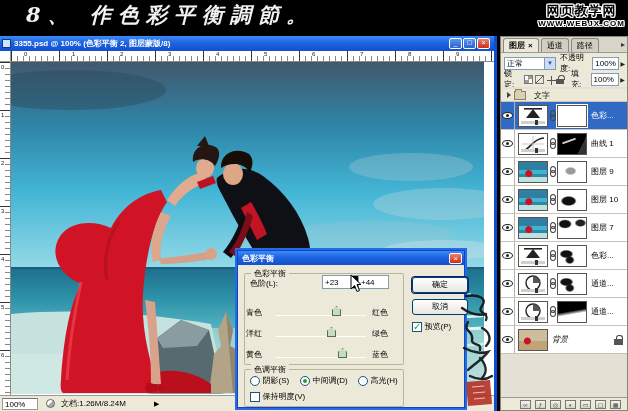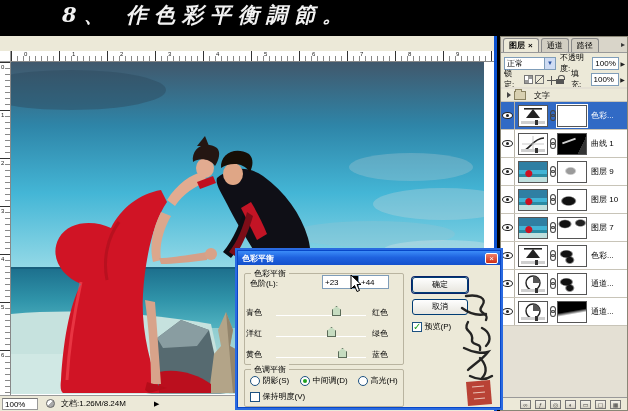--- a/index.html
+++ b/index.html
@@ -3,21 +3,21 @@
 <meta charset="utf-8">
 <style>
   html,body{margin:0;padding:0;background:#111;}
   *{box-sizing:border-box;}
   #screen{position:relative;width:628px;height:411px;background:#000;overflow:hidden;
     font-family:"Liberation Sans","DejaVu Sans",sans-serif;font-size:9px;color:#000;}
   .abs{position:absolute;}
 
   
   .lesson-title{left:26px;top:1px;color:#f2f2f2;font-family:"DejaVu Serif","Liberation Serif",serif;
-    font-style:italic;font-weight:bold;font-size:21px;letter-spacing:7px;white-space:nowrap;margin-left:36px;}
+    font-style:italic;font-weight:bold;font-size:21px;letter-spacing:7px;white-space:nowrap;}
   .wm{right:3px;top:3px;text-align:center;color:#000;line-height:1.25;}
   .wm .l1{font-size:13px;font-weight:bold;letter-spacing:1px;
     text-shadow:-1px 0 #fff,1px 0 #fff,0 -1px #fff,0 1px #fff,-1px -1px #fff,1px 1px #fff,-1px 1px #fff,1px -1px #fff;}
   .wm .l2{font-size:8px;font-weight:bold;letter-spacing:1px;
     text-shadow:-1px 0 #fff,1px 0 #fff,0 -1px #fff,0 1px #fff,-1px -1px #fff,1px 1px #fff,-1px 1px #fff,1px -1px #fff;}
 
   
   #docwin{left:0;top:36px;width:497px;height:375px;background:#ece9d8;border-right:3px solid #0a50d0;z-index:10;}
   .titlebar{left:0;top:0;right:0;height:15px;display:flex;align-items:center;
     background:linear-gradient(180deg,#3b8cf8 0%,#1f63e0 45%,#1350cc 100%);color:#fff;}
@@ -46,21 +46,21 @@
   .statusbar{left:0;bottom:0;right:0;height:16px;background:#ece9d8;border-top:1px solid #999;
     display:flex;align-items:center;font-size:8px;}
   .zoombox{width:36px;height:12px;margin-left:2px;border:1px solid #999;border-top-color:#777;background:#fff;
     padding:1px 2px;line-height:9px;}
   .status-ico{width:9px;height:9px;margin:0 6px 0 8px;border:1px solid #666;border-radius:50%;
     background:linear-gradient(135deg,#fff 50%,#aaa 50%);}
   .docsize{white-space:nowrap;}
   .smenu{margin-left:28px;font-size:7px;color:#000;}
 
   
-  #dialog{left:237px;top:250px;width:264px;height:158px;z-index:40;background:#ece9d8;
+  #dialog{left:237px;top:250px;width:228px;height:158px;z-index:40;background:#ece9d8;
     border:1px solid #0847c8;box-shadow:0 0 0 2px #2a6ae0;}
   #dialog .dtitle{left:0;top:0;right:0;height:14px;display:flex;align-items:center;
     background:linear-gradient(180deg,#3b8cf8 0%,#1f63e0 45%,#1350cc 100%);color:#fff;}
   #dialog .dtitle .dt{font-size:8px;font-weight:bold;margin-left:4px;flex:1;}
   #dialog .dtitle .dclose{width:13px;height:11px;margin-right:2px;border:1px solid #fff;border-radius:2px;
     background:linear-gradient(180deg,#f08068,#cc2d16);color:#fff;font-size:8px;line-height:9px;text-align:center;}
   .dbody{left:0;top:14px;right:0;bottom:0;}
   .grp{border:1px solid #b9b4a0;border-radius:2px;}
   .grp .leg{position:absolute;top:-6px;left:6px;background:#ece9d8;padding:0 3px;font-size:8px;}
   #grp-balance{left:6px;top:8px;width:160px;height:92px;}
@@ -155,22 +155,35 @@
     display:flex;align-items:center;justify-content:flex-end;gap:4px;padding-right:6px;}
   .fico{width:11px;height:9px;border:1px solid #777;background:linear-gradient(180deg,#f4f2ea,#d8d4c6);
     font-size:6px;line-height:8px;text-align:center;color:#444;}
 </style>
 </head>
 <body>
 
 <div id="screen">
 
   <div class="abs lesson-title">8、 作色彩平衡調節。</div>
+  <div class="abs wm">
+    <div class="l1">网页教学网</div>
+    <div class="l2">WWW.WEBJX.COM</div>
+  </div>
 
   <div id="docwin" class="abs">
+    <div class="abs titlebar">
+      <span class="doc-ico"></span>
+      <span class="ttl">3355.psd @ 100% (色彩平衡 2, 图层蒙版/8)</span>
+      <span class="winbtns">
+        <span class="wbtn">_</span>
+        <span class="wbtn">□</span>
+        <span class="wbtn close">×</span>
+      </span>
+    </div>
 
     <div class="abs rcorner"></div>
     <div class="abs hruler">
       <span style="left:13px">0</span>
       <span style="left:61px">1</span>
       <span style="left:109px">2</span>
       <span style="left:157px">3</span>
       <span style="left:205px">4</span>
       <span style="left:253px">5</span>
       <span style="left:301px">6</span>
@@ -493,20 +506,28 @@
               <circle cx="14" cy="9" r="7" stroke="#222" stroke-width="1.4" fill="none"></circle>
               <path d="M14,2 A7,7 0 0 1 21,9 L14,9 Z" fill="#555"></path>
             </svg>
           <span class="adj-slider"></span>
         </span>
         <span class="chain"></span>
         <span class="lmask m-grad"></span>
         <span class="lname">通道...</span>
       </div>
 
+      <div class="lrow" style="top:239px">
+        <span class="eyecell">
+            <span class="eye"></span>
+          </span>
+        <span class="lthumb t-bg"></span>
+        <span class="lname" style="font-style:italic">背景</span>
+        <span class="bg-lock"></span>
+      </div>
     </div>
 
     <div class="abs pfooter">
       <span class="fico">∞</span>
       <span class="fico">ƒ</span>
       <span class="fico">◎</span>
       <span class="fico">◐</span>
       <span class="fico">▭</span>
       <span class="fico">▢</span>
       <span class="fico">▦</span>

